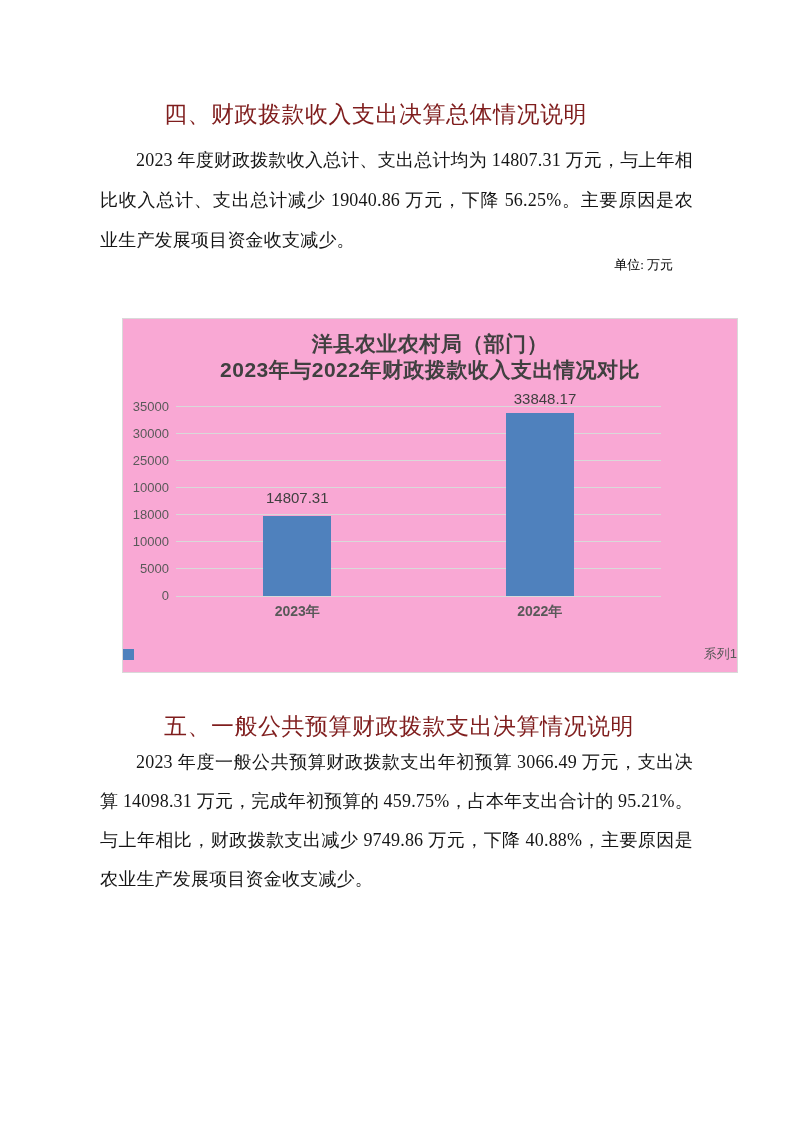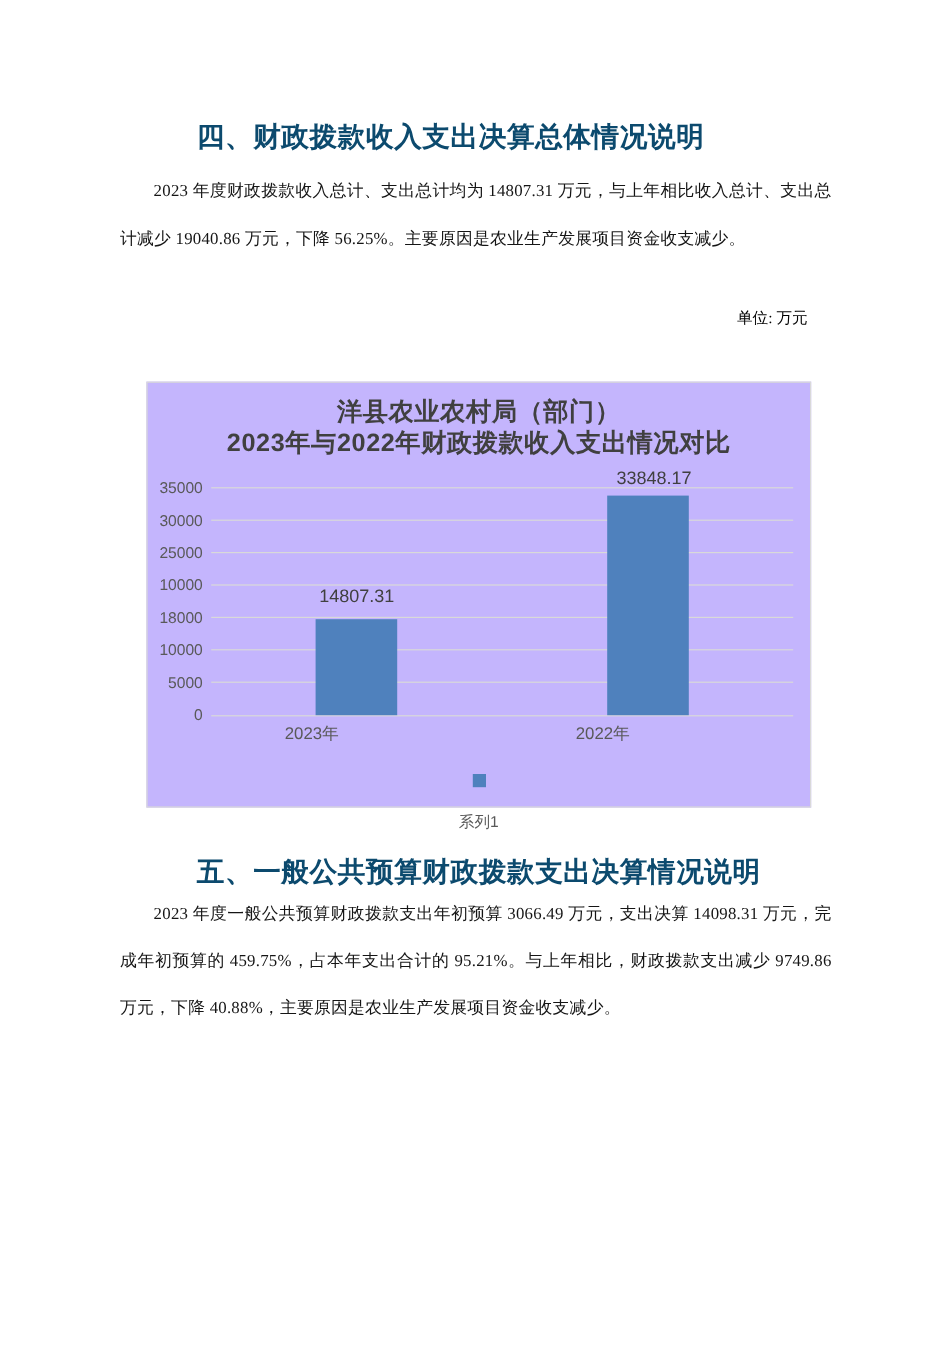--- a/index.html
+++ b/index.html
@@ -7,51 +7,51 @@
     position:relative;
     width:793px;height:1122px;
     background:#ffffff;
     overflow:hidden;
     font-family:"Liberation Serif", serif;
     color:#1a1a1a;
   }
   .doc-heading{
     position:absolute;left:100px;width:593px;
     font-family:"Liberation Sans", sans-serif;
-    font-weight:bold;
+    font-weight:normal;
     font-size:23px;
-    color:#0c4a6e;
+    color:#7f1d1d;
     text-indent:2.78em; 
     letter-spacing:0.5px;
     white-space:nowrap;
   }
   #heading-4{top:99px;}
   #heading-5{top:711px;}
   .doc-para{
     position:absolute;left:100px;width:593px;
-    font-size:14px;
+    font-size:18px;
     line-height:40px;
     text-align:justify;
     text-indent:2em;
     letter-spacing:0.2px;
     color:#151515;
   }
   #para-4{top:140px;}
   #para-5{top:743px;line-height:39px;}
   .unit-note{
     position:absolute;right:120px;top:256px;
     font-size:13px;color:#000000;
     font-family:Liberation Serif, serif;
   }
   
   .chart-box{
     position:absolute;left:122px;top:318px;
-    width:554px;height:355px;
+    width:616px;height:355px;
     border:1px solid #d9d9d9;
-    background:#c4b5fd;
+    background:#f9a8d4;
     font-family:"Liberation Sans", sans-serif;
     box-sizing:border-box;
   }
   .chart-title{
     position:absolute;left:0;right:0;top:12px;
     text-align:center;
     font-weight:bold;
     font-size:21px;line-height:26px;
     color:#404040;
     letter-spacing:0.5px;
@@ -64,26 +64,26 @@
     font-size:13px;color:#595959;line-height:14px;
   }
   .bar{
     position:absolute;background:var(--bar,#4f81bd);
   }
   .bar-label{
     position:absolute;width:120px;text-align:center;
     font-size:15px;color:#404040;
   }
   .cat-label{
-    position:absolute;width:120px;
-    font-size:14px;color:#595959;
+    position:absolute;width:120px;text-align:center;
+    font-size:14px;color:#595959;font-weight:bold;
   }
   .legend{
     position:absolute;left:0;right:0;top:326px;
-    display:flex;align-items:center;justify-content:space-between;gap:20px;flex-direction:column;
+    display:flex;align-items:center;justify-content:space-between;gap:20px;
   }
   .legend-swatch{
     width:11px;height:11px;background:var(--bar,#4f81bd);
     display:inline-block;
   }
   .legend-text{
     font-size:13px;color:#595959;
   }
 </style>
 </head>

